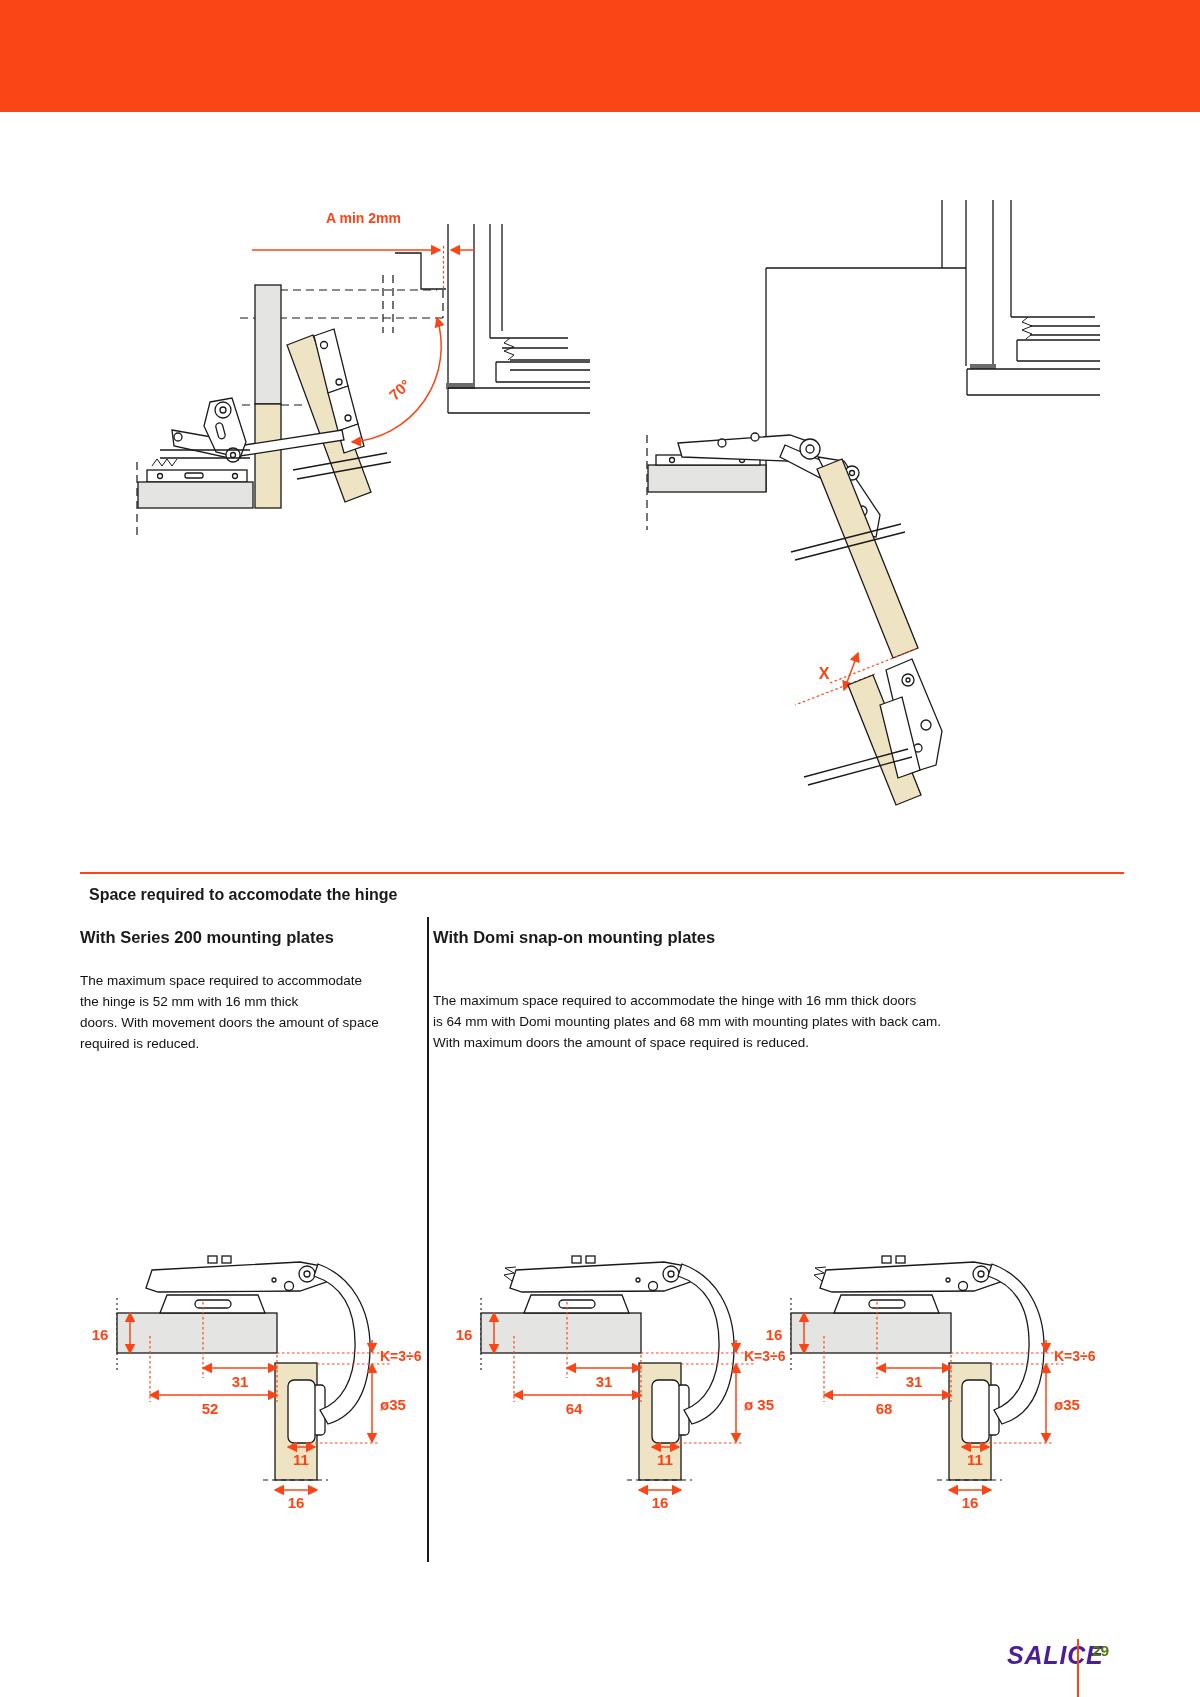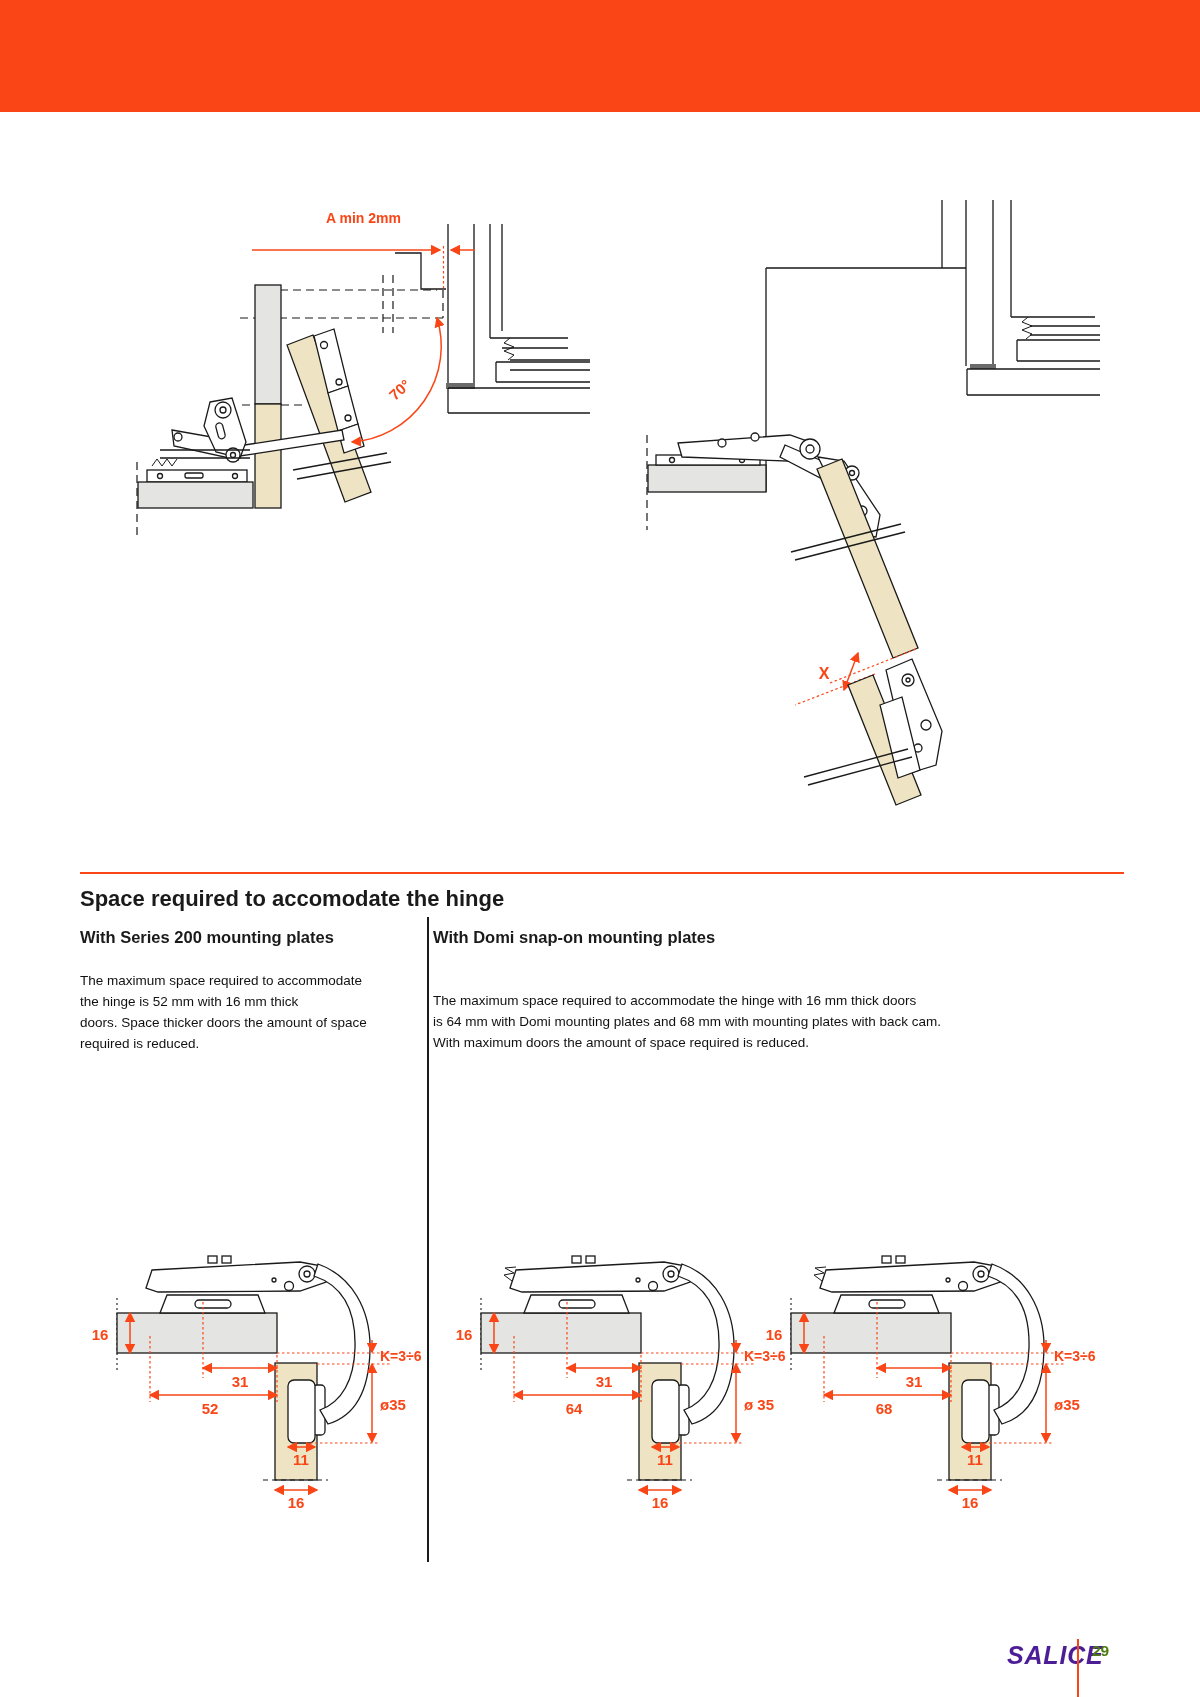--- a/index.html
+++ b/index.html
@@ -3,21 +3,21 @@
 <meta charset="utf-8">
 <style>
   html,body{margin:0;padding:0;background:#ffffff;}
   .page{
     position:relative; width:1200px; height:1697px; background:#ffffff;
     font-family:"Liberation Sans", sans-serif; color:#1a1a1a; overflow:hidden;
   }
   .topbar{position:absolute;left:0;top:0;width:1200px;height:112px;background:#fa4616;}
   .title{position:absolute;left:80px;top:131px;font-size:16.5px;font-weight:700;letter-spacing:.2px;}
   .rule{position:absolute;left:80px;top:872px;width:1044px;height:2px;background:#fa4616;}
-  .h2{position:absolute;left:80px;top:886px;font-size:22px;font-weight:700;}
+  .h2{position:absolute;left:89px;top:886px;font-size:16px;font-weight:700;}
   .colh{position:absolute;top:928px;font-size:16.5px;font-weight:700;}
   .colh.left{left:80px;} .colh.right{left:433px;}
   .divider{position:absolute;left:427px;top:917px;width:1.6px;height:645px;background:#1a1a1a;}
   .body-text{position:absolute;top:970px;font-size:13.5px;line-height:21px;color:#111;}
   .body-text.left{left:80px;width:330px;}
   .body-text.right{left:433px;width:680px;margin-top:20px;}
   .body-text span{display:block;}
   .dsvg{position:absolute;}
   .footer-brand{position:absolute;left:1007px;top:1641px;font-size:25px;font-weight:700;font-style:italic;
     color:#4c1d95;letter-spacing:.8px;}
@@ -173,21 +173,21 @@
   <div class="rule"></div>
   <div class="h2">Space required to accomodate the hinge</div>
 
   <div class="colh left">With Series 200 mounting plates</div>
   <div class="colh right">With Domi snap-on mounting plates</div>
   <div class="divider"></div>
 
   <div class="body-text left">
     <span>The maximum space required to accommodate</span>
     <span>the hinge is 52 mm with 16 mm thick</span>
-    <span>doors. Space thicker doors the amount of space</span>
+    <span>doors. With movement doors the amount of space</span>
     <span>required is reduced.</span>
   </div>
   <div class="body-text right">
     <span>The maximum space required to accommodate the hinge with 16 mm thick doors</span>
     <span>is 64 mm with Domi mounting plates and 68 mm with mounting plates with back cam.</span>
     <span>With maximum doors the amount of space required is reduced.</span>
   </div>
 
   <svg class="dsvg" style="left:60px;top:1150px" width="365" height="360" viewBox="0 0 365 360">
     <path class="dot" d="M57,148 V220"></path>

